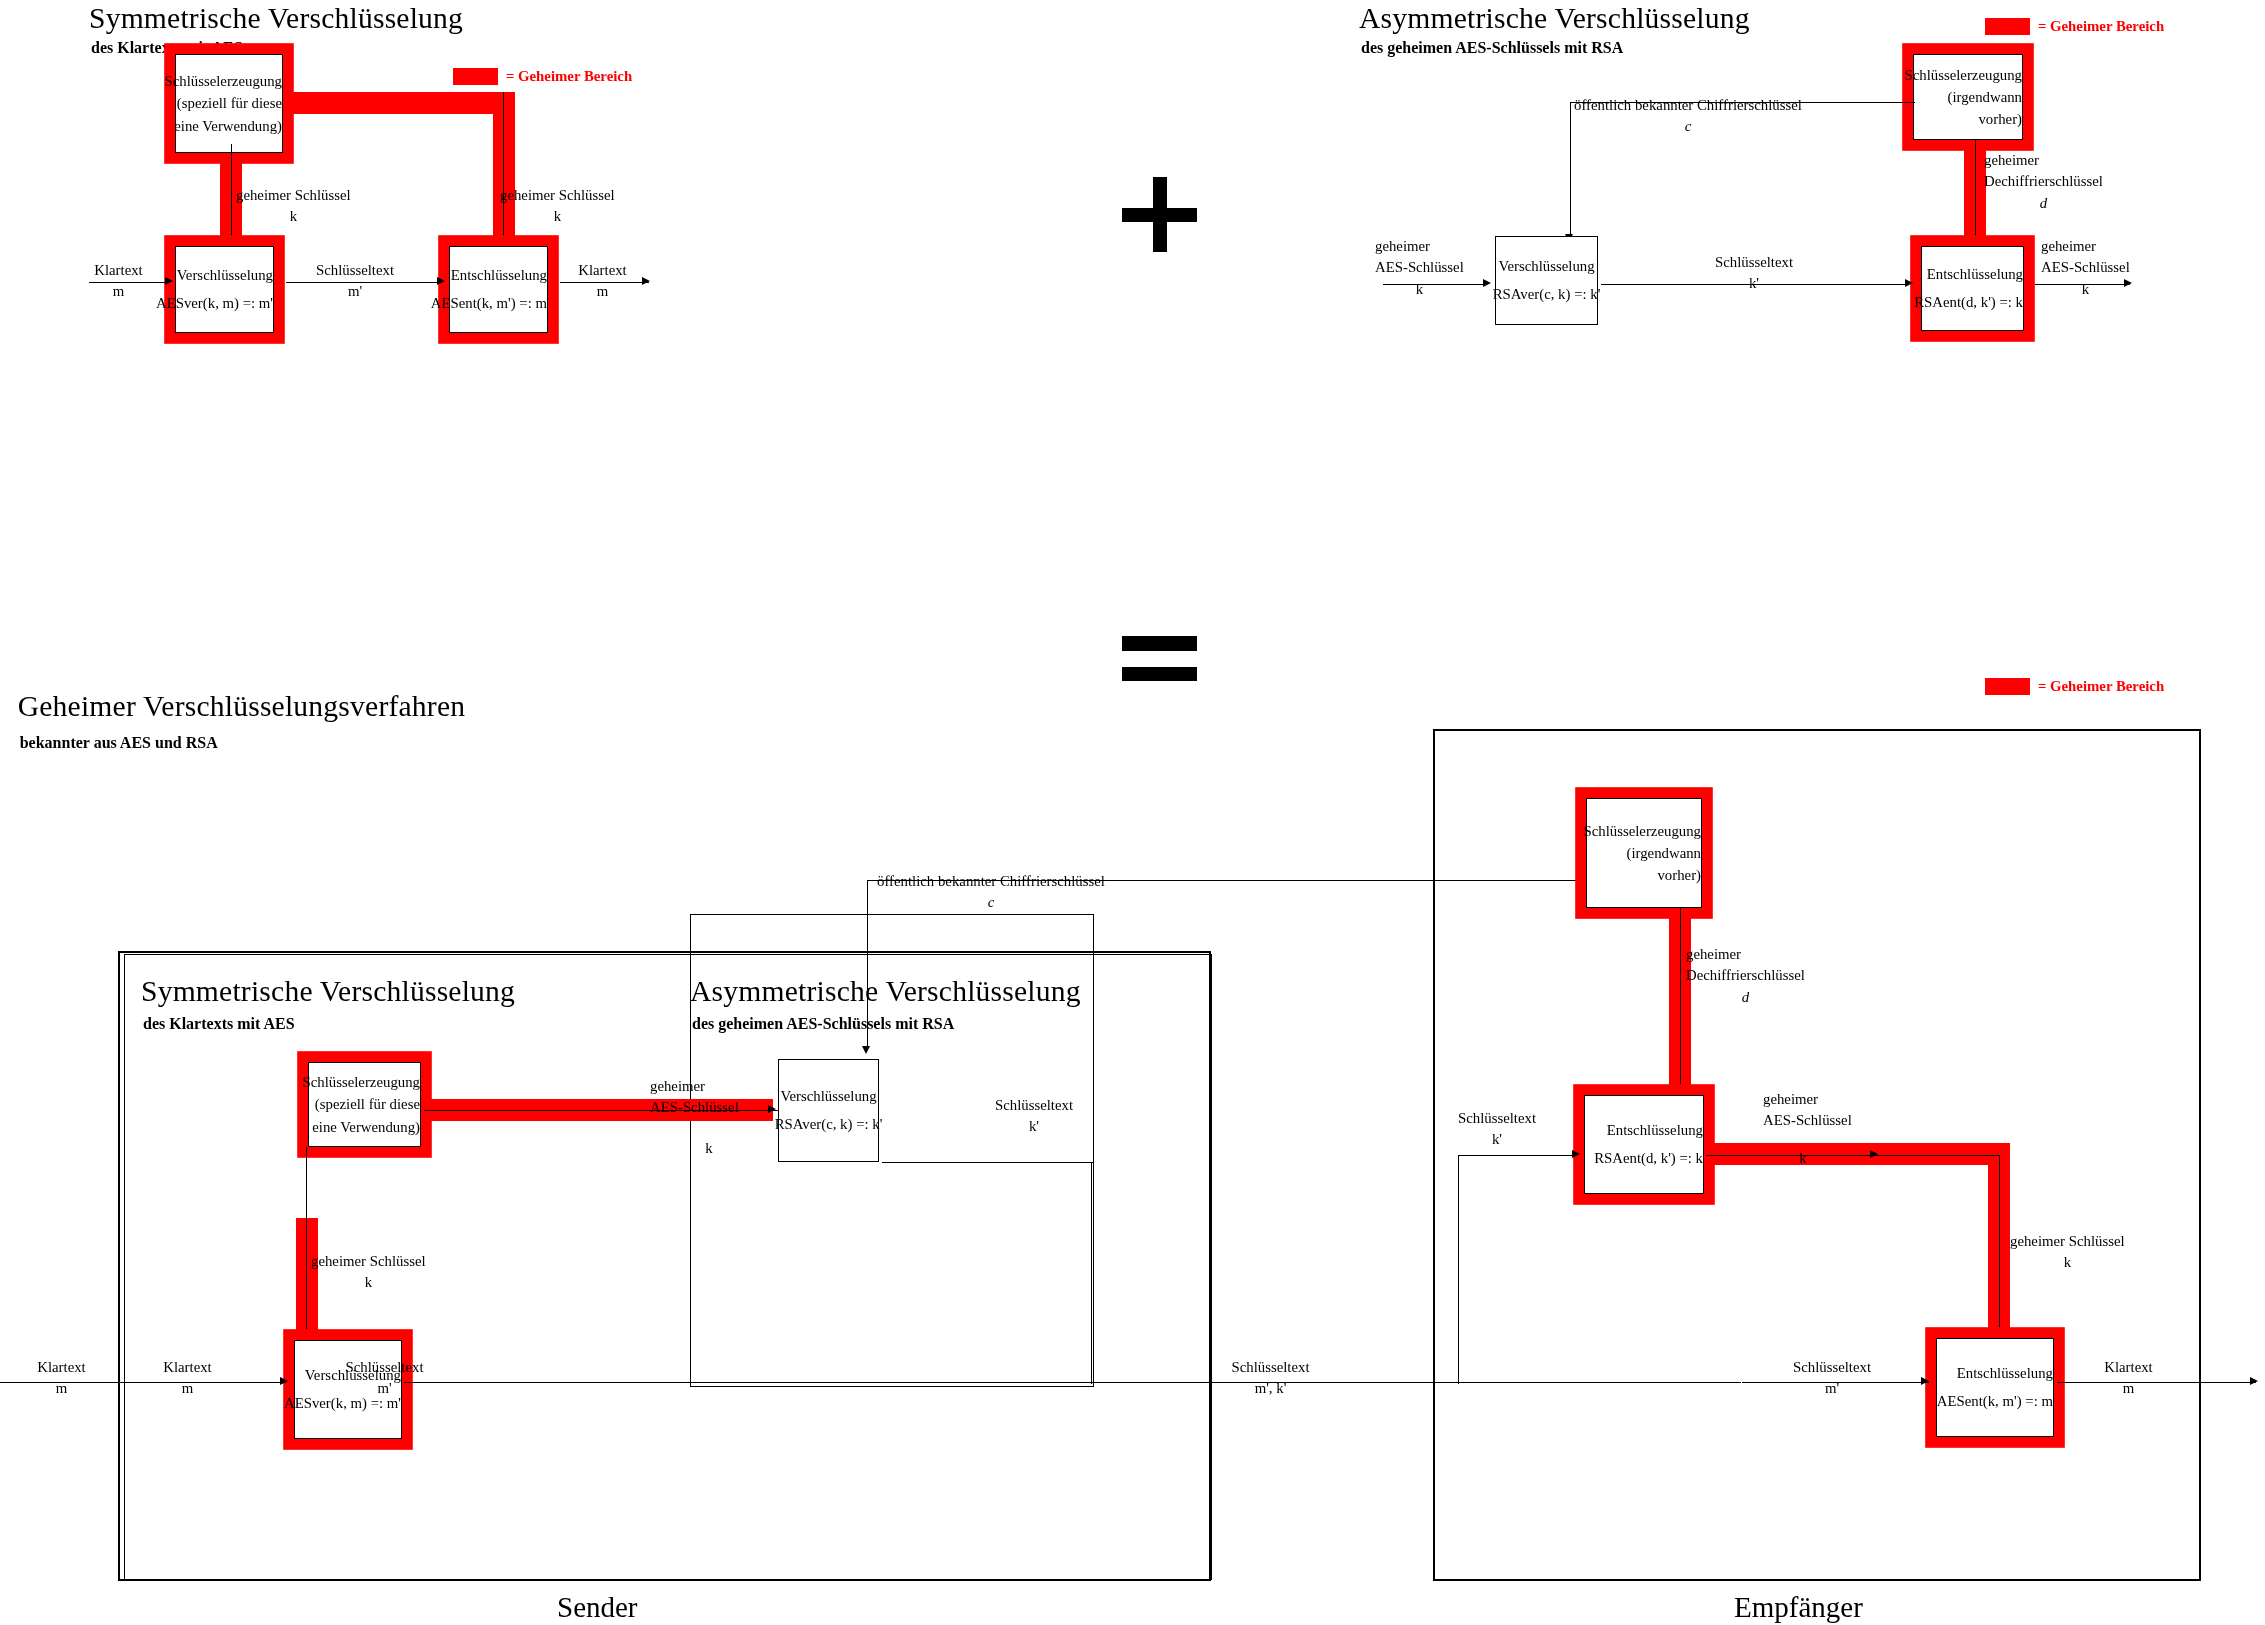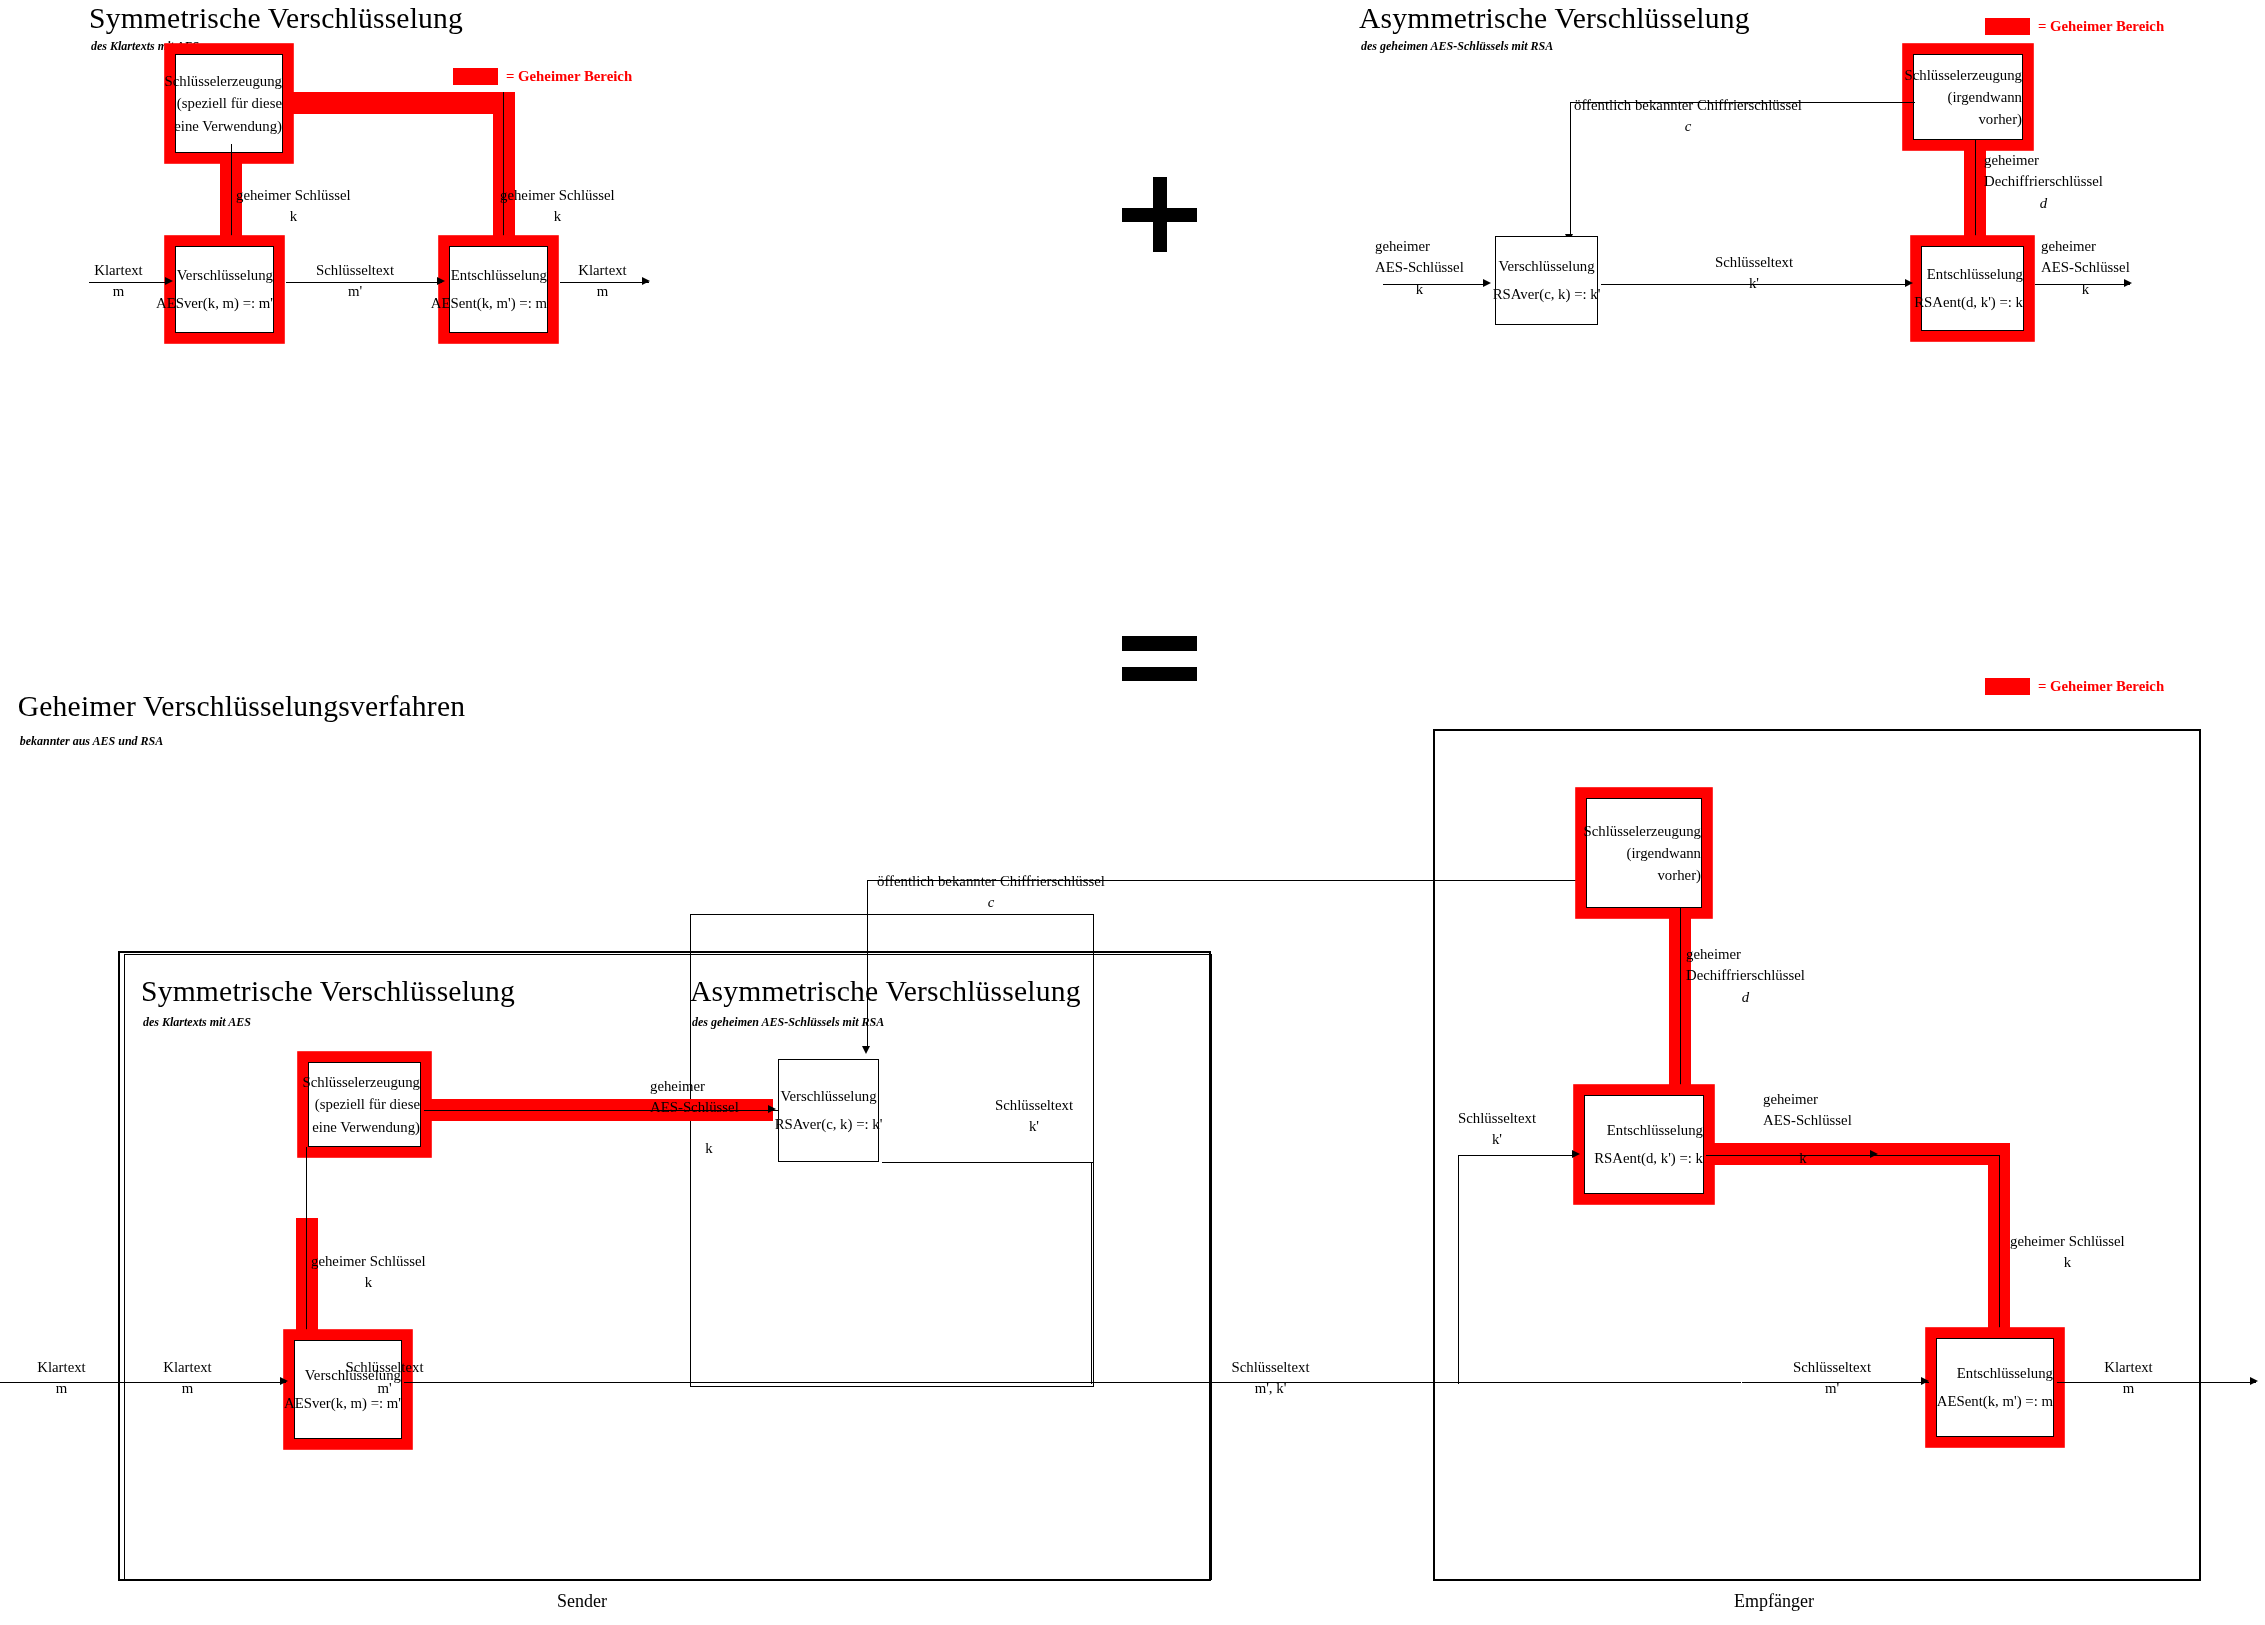--- a/index.html
+++ b/index.html
@@ -4,21 +4,21 @@
 <style>
   html,body{margin:0;padding:0;background:#ffffff;}
   body{font-family:"Liberation Serif","DejaVu Serif",serif;color:#000;}
   #page{position:relative;width:2266px;height:1625px;background:#fff;overflow:hidden;}
 
   
   .abs{position:absolute;}
 
   
   .title{font-size:29.6px;font-family:"Liberation Serif","DejaVu Serif",serif;white-space:nowrap;letter-spacing:0.2px;}
-  .subtitle{font-size:12px;font-weight:bold;white-space:nowrap;font-style:italic;}
+  .subtitle{font-size:16px;font-weight:bold;white-space:nowrap;}
 
   
   .box{box-sizing:border-box;border:1.5px solid #000;background:#fff;
        display:flex;flex-direction:column;align-items:center;justify-content:center;
        text-align:center;font-size:14.8px;line-height:1.5;}
   .box.secret{border:1.5px solid #000;box-shadow:0 0 0 10.8px #ff0000;align-items:flex-end;}
   .box .l{display:block;white-space:nowrap;}
   .box .gap{height:5.9px;}
 
   
@@ -48,21 +48,21 @@
   .opplus:before,.opplus:after{content:"";position:absolute;background:#000;}
   .opplus:before{left:0;top:30.5px;width:75px;height:14.8px;}
   .opplus:after{top:0;left:30.5px;width:14.8px;height:75px;}
   .opeq{position:relative;width:75px;height:45px;}
   .opeq:before,.opeq:after{content:"";position:absolute;background:#000;left:0;width:75px;height:14.8px;}
   .opeq:before{top:0;}
   .opeq:after{top:30.5px;}
 
   
   .party{box-sizing:border-box;border:2px solid #000;background:transparent;}
-  .partyname{font-size:18px;white-space:nowrap;}
+  .partyname{font-size:29px;white-space:nowrap;}
 
   
   .subframe{box-sizing:border-box;border:1.5px solid #000;background:transparent;}
 </style>
 </head>
 <body>
 
 <div id="page">
 
   <div class="abs title" style="left:89px;top:2px;">Symmetrische Verschlüsselung</div>

